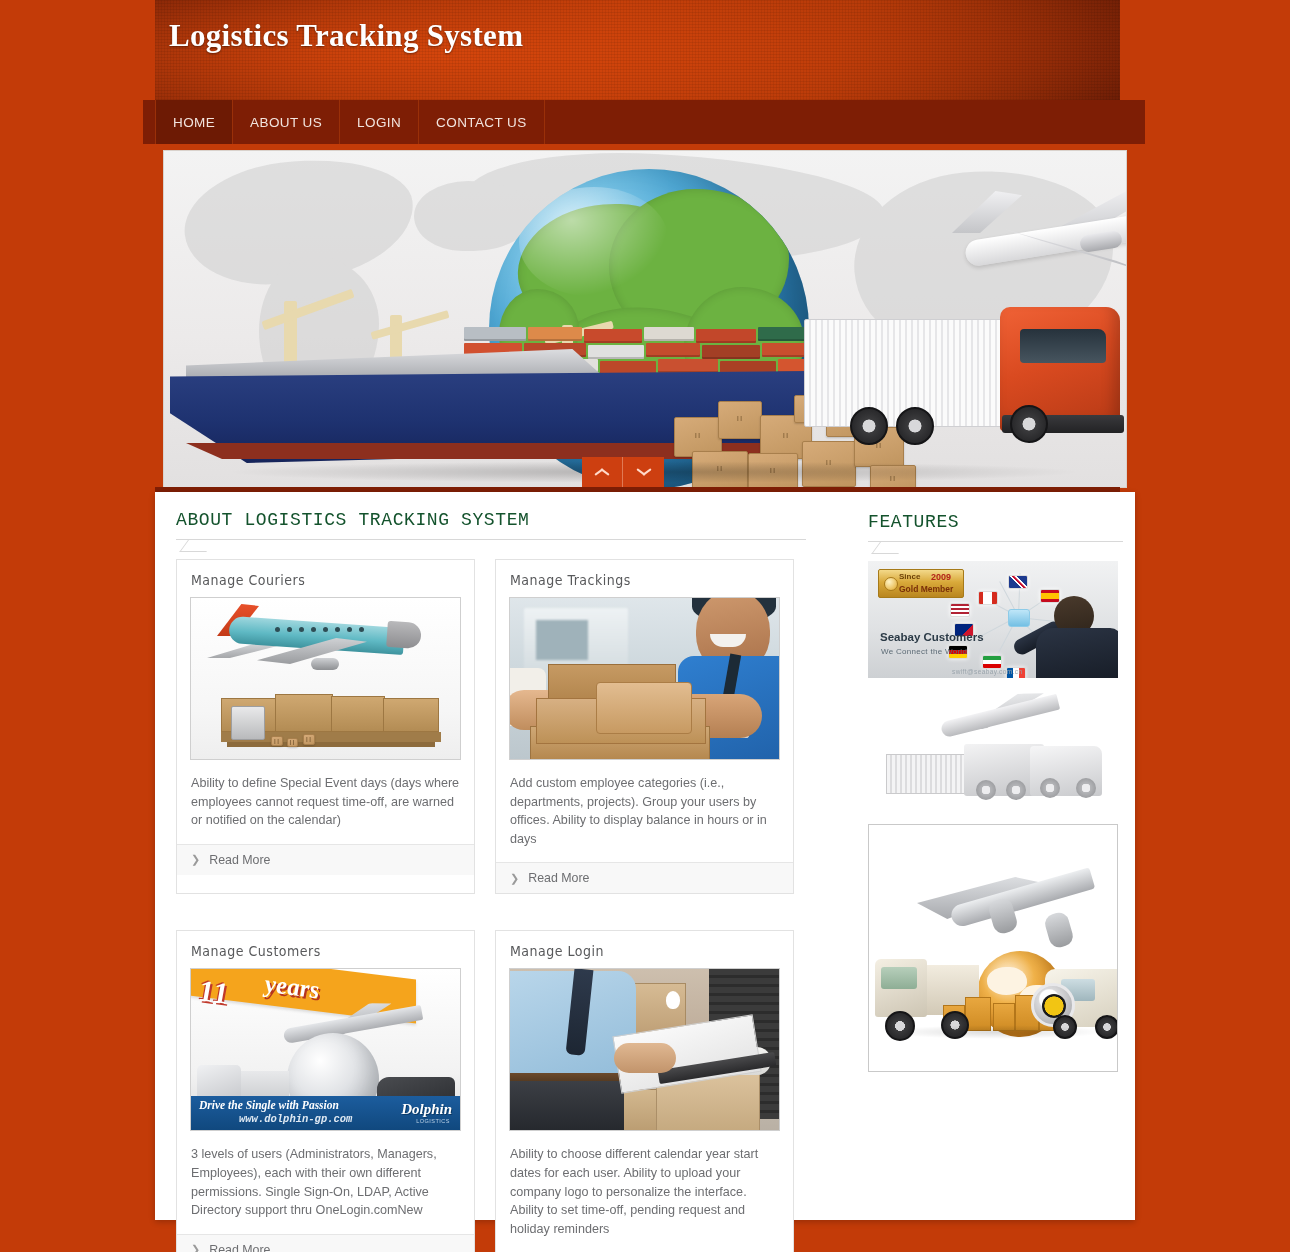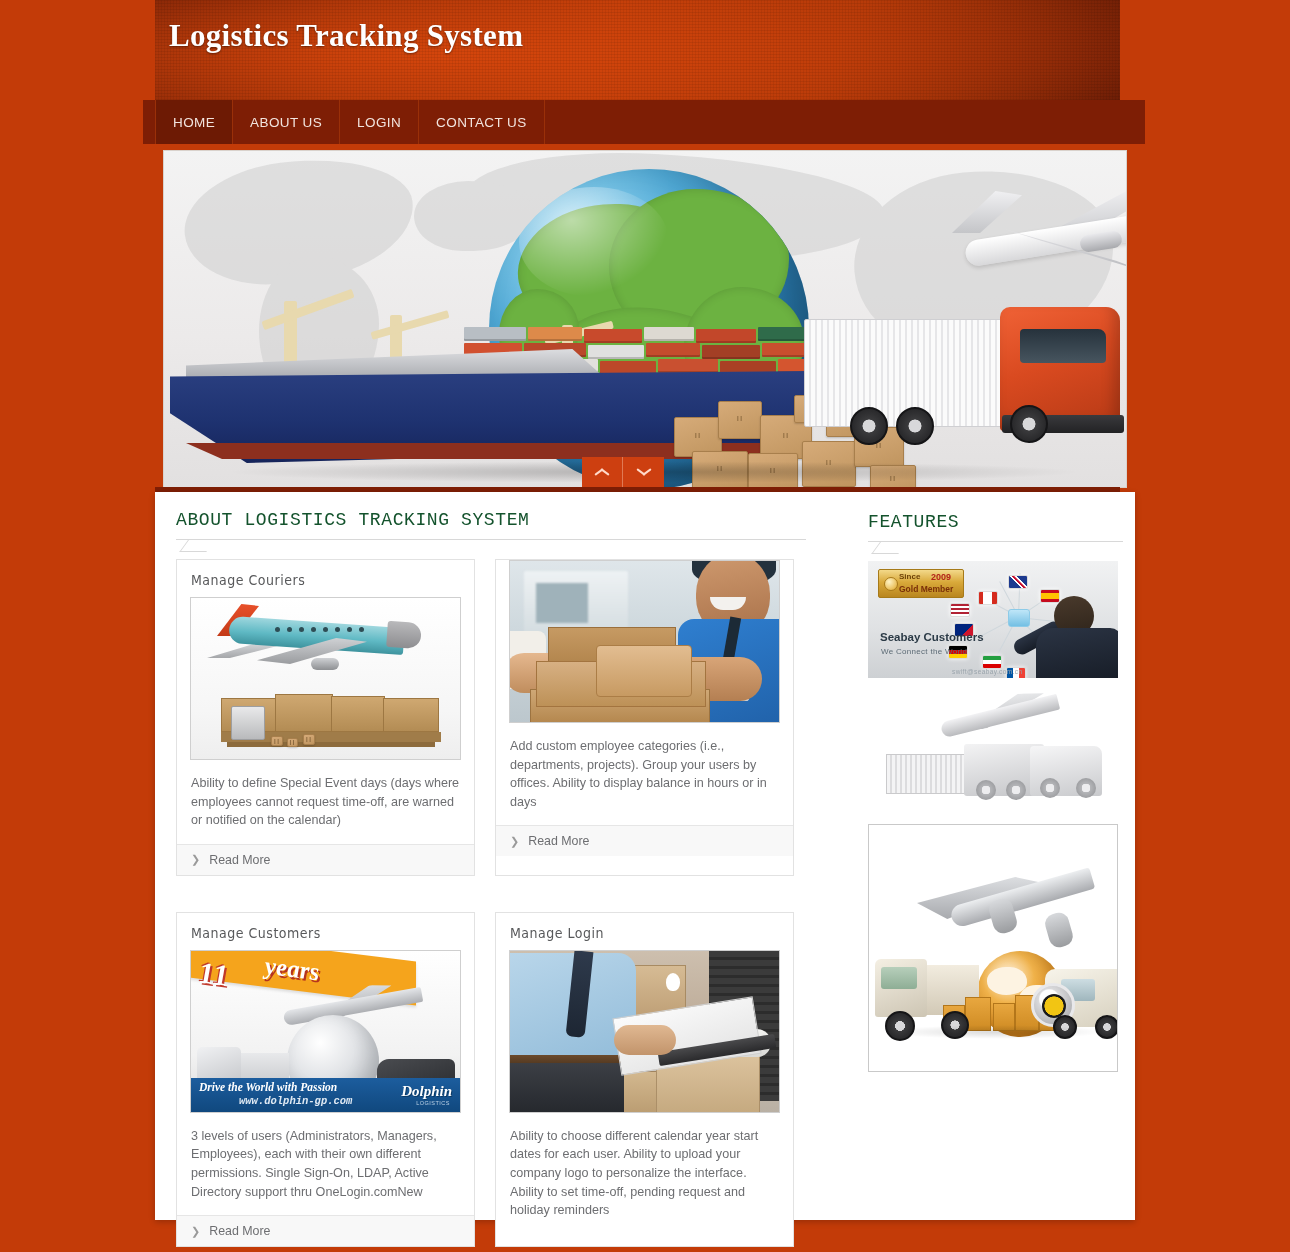--- a/index.html
+++ b/index.html
@@ -659,20 +659,21 @@
               </div>
             </div>
             <div class="card-desc">Ability to define Special Event days (days where employees cannot request time-off, are warned or notified on the calendar)</div>
             <div class="card-foot">
               <span class="arrow-r">❯</span>
               <span>Read More</span>
             </div>
           </div>
 
           <div class="card">
+            <div class="card-title">Manage Trackings</div>
             <div class="card-img">
               <div class="ill2">
                 <div class="i2-bld"></div>
                   <div class="i2-win"></div>
                 <div class="i2-hair"></div>
                   <div class="i2-head"></div>
                   <div class="i2-smile"></div>
                 <div class="i2-shirt"></div>
                   <div class="i2-strap"></div>
                   <div class="i2-badge"></div>
@@ -711,21 +712,21 @@
                 <div class="i3-van"></div>
                 <div class="i3-cubes">
                   <div class="i3-cube" style="left:0px;  top:8px;  width:16px; height:16px;"></div>
                   <div class="i3-cube" style="left:18px; top:2px;  width:18px; height:22px;"></div>
                   <div class="i3-cube" style="left:38px; top:10px; width:14px; height:14px;"></div>
                   <div class="i3-cube" style="left:54px; top:4px;  width:18px; height:20px;"></div>
                   <div class="i3-cube" style="left:74px; top:10px; width:16px; height:14px;"></div>
                 </div>
                 <div class="i3-title">China Logistics</div>
                 <div class="i3-bar">
-                  <div class="i3-bar-t">Drive the World with Passion</div>
+                  <div class="i3-bar-t">Drive the Single with Passion</div>
                   <div class="i3-bar-u">www.dolphin-gp.com</div>
                   <div class="i3-dolphin">Dolphin</div>
                   <div class="i3-dsub">LOGISTICS</div>
                 </div>
               </div>
             </div>
             <div class="card-desc">3 levels of users (Administrators, Managers, Employees), each with their own different permissions. Single Sign-On, LDAP, Active Directory support thru OneLogin.comNew</div>
             <div class="card-foot">
               <span class="arrow-r">❯</span>
               <span>Read More</span>

